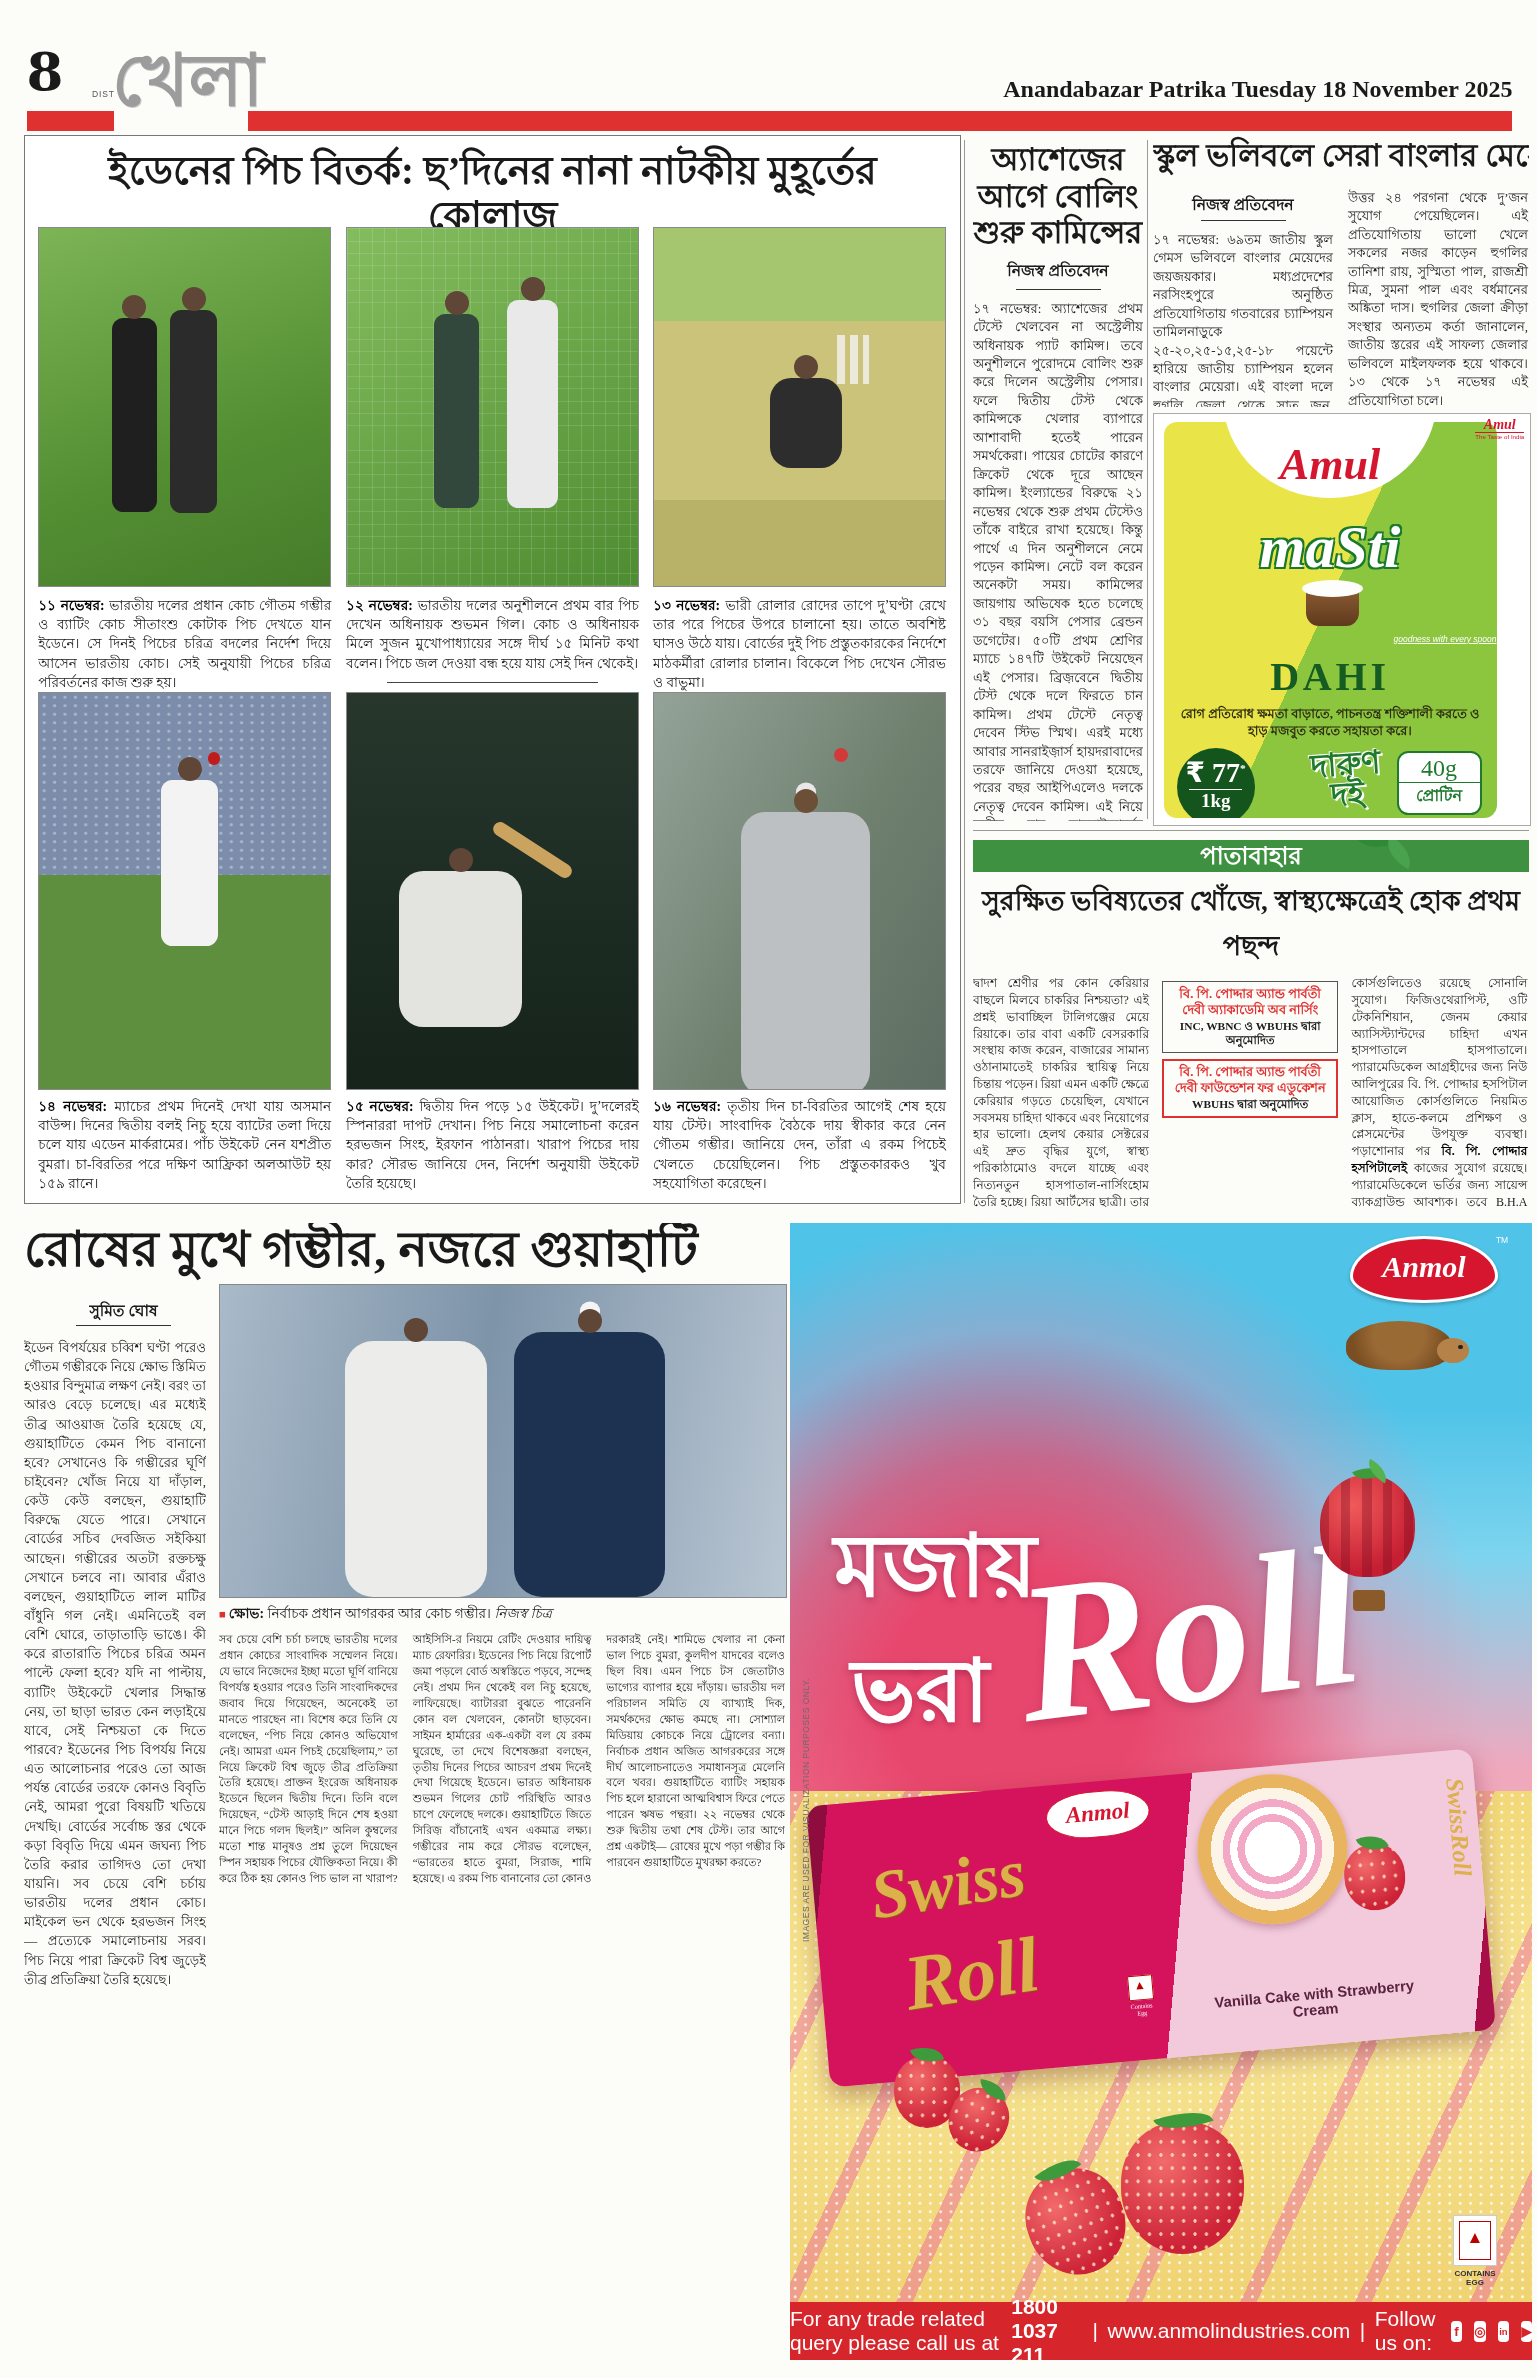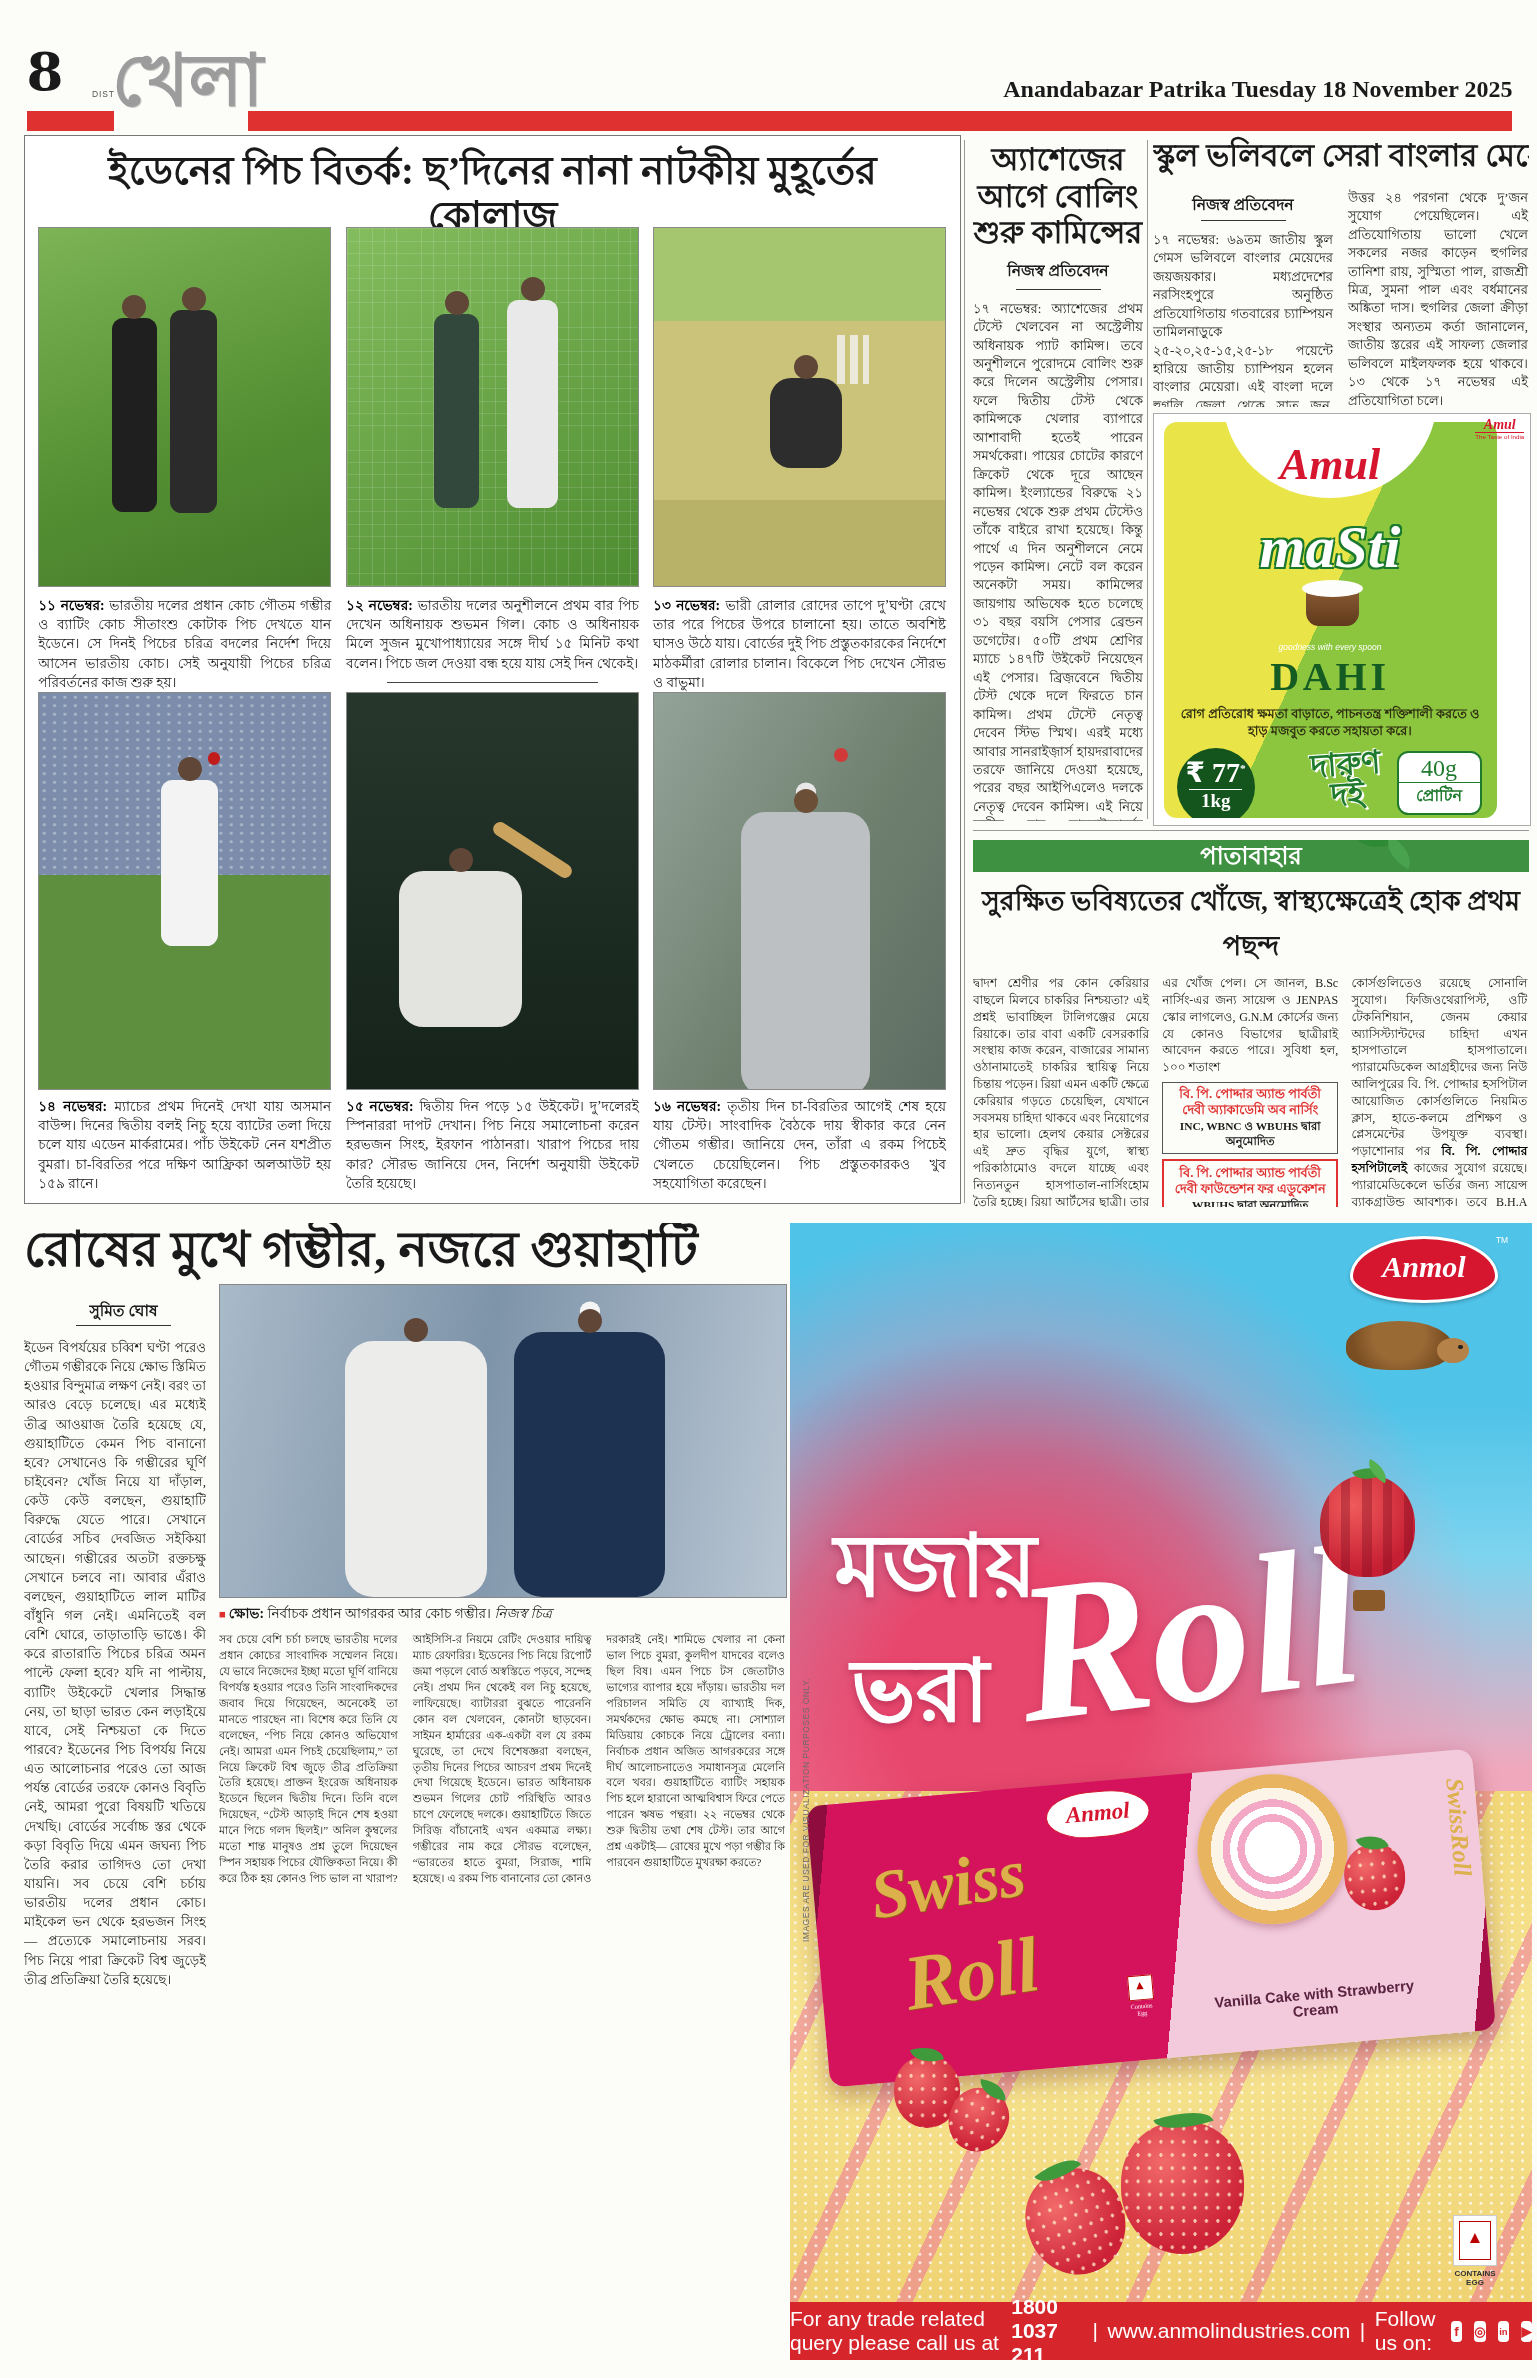--- a/index.html
+++ b/index.html
@@ -83,22 +83,22 @@
         background:linear-gradient(115deg,#e9e447 0 48%,#8cc63f 48% 100%),#8cc63f;}
   #pack::before{content:"";position:absolute;left:18%;top:-123px;width:64%;height:199px;border-radius:50%;background:#fff;}
   #amul-logo{position:absolute;left:0;right:0;top:17px;text-align:center;color:#d6162f;
              font-size:44px;font-weight:bold;font-style:italic;z-index:2;}
   #masti{position:absolute;left:0;right:0;top:91px;text-align:center;z-index:2;
          font-size:59px;font-weight:bold;font-style:italic;color:#fff;
          text-shadow:0 0 1.9px #1a7a2e,1.9px 1.9px 0 #1a7a2e,-1.9px 1.9px 0 #1a7a2e,1.9px -1.9px 0 #1a7a2e,-1.9px -1.9px 0 #1a7a2e;}
   #cup{position:absolute;left:142px;top:168px;width:53px;height:36px;z-index:1;border-radius:3.8px 3.8px 13.2px 13.2px;
        background:linear-gradient(#8a5a33,#5f3a1c);}
   #cup::before{content:"";position:absolute;left:-3.8px;top:-9.5px;width:61px;height:17px;border-radius:50%;background:#fdfdfb;}
-  #spoon-line{position:absolute;left:0;right:0;top:220px;text-align:center;color:#fff;font-size:8.5px;
-              font-style:italic;z-index:2;font-family:"Liberation Sans",sans-serif;}
+  #spoon-line{position:absolute;left:0;right:0;top:212px;text-align:right;color:#fff;font-size:8.5px;
+              font-style:italic;z-index:2;font-family:"Liberation Sans",sans-serif;text-decoration:underline;}
   #dahi{position:absolute;left:0;right:0;top:231px;text-align:center;color:#145c22;font-size:40px;
         font-weight:bold;letter-spacing:3.8px;z-index:2;}
   #benefit{position:absolute;left:13.2px;right:13.2px;top:284px;text-align:center;color:#2f2f10;
            font-size:12.8px;font-weight:bold;line-height:1.35;z-index:2;}
   #price{position:absolute;left:13.2px;top:326px;width:78px;height:78px;border-radius:50%;background:#14541d;
          color:#fff;text-align:center;z-index:3;}
   #price .n{font-size:28px;font-weight:bold;line-height:1;margin-top:11.4px;}
   #price .n sup{font-size:11.4px;}
   #price .u{font-size:19px;font-weight:bold;border-top:1.4px solid #fff;width:53px;margin:1.9px auto 0;}
   #darun{position:absolute;left:121px;top:327px;width:123px;text-align:center;z-index:3;
@@ -362,21 +362,20 @@
       <span class="t">পাতাবাহার</span>
       <span class="leaf l1"></span>
       <span class="leaf l2"></span>
     </div>
     <h2>সুরক্ষিত ভবিষ্যতের খোঁজে, স্বাস্থ্যক্ষেত্রেই হোক প্রথম পছন্দ</h2>
     <div class="pcols">
       <div class="pcol jt">
         <span>দ্বাদশ শ্রেণীর পর কোন কেরিয়ার বাছলে মিলবে চাকরির নিশ্চয়তা? এই প্রশ্নই ভাবাচ্ছিল টালিগঞ্জের মেয়ে রিয়াকে। তার বাবা একটি বেসরকারি সংস্থায় কাজ করেন, বাজারের সামান্য ওঠানামাতেই চাকরির স্থায়িত্ব নিয়ে চিন্তায় পড়েন। রিয়া এমন একটি ক্ষেত্রে কেরিয়ার গড়তে চেয়েছিল, যেখানে সবসময় চাহিদা থাকবে এবং নিয়োগের হার ভালো। হেলথ কেয়ার সেক্টরের এই দ্রুত বৃদ্ধির যুগে, স্বাস্থ্য পরিকাঠামোও বদলে যাচ্ছে এবং নিত্যনতুন হাসপাতাল-নার্সিংহোম তৈরি হচ্ছে। রিয়া আর্টসের ছাত্রী। তার ধারণা ছিল, নার্স হতে গেলে সায়েন্স (P.C.B) থাকা বাধ্যতামূলক। তার এই ধারণা ভাঙল যখন সে সোশ্যাল মিডিয়া মারফত দমদম গোরাবাজারে </span>
       </div>
       <div class="pcol jt">
-        <span>এর খোঁজ পেল। সে জানল, B.Sc নার্সিং-এর জন্য সায়েন্স ও JENPAS স্কোর লাগলেও, G.N.M কোর্সের জন্য যে কোনও বিভাগের ছাত্রীরাই আবেদন করতে পারে। সুবিধা হল, ১০০ শতাংশ</span>
         <div class="adbox">
           <div class="t">বি. পি. পোদ্দার অ্যান্ড পার্বতী দেবী অ্যাকাডেমি অব নার্সিং</div>
           <div class="s">INC, WBNC ও WBUHS দ্বারা অনুমোদিত</div>
         </div>
         <div class="adbox brk">
           <div class="t">বি. পি. পোদ্দার অ্যান্ড পার্বতী দেবী ফাউন্ডেশন ফর এডুকেশন</div>
           <div class="s">WBUHS দ্বারা অনুমোদিত</div>
         </div>
         
       </div>

